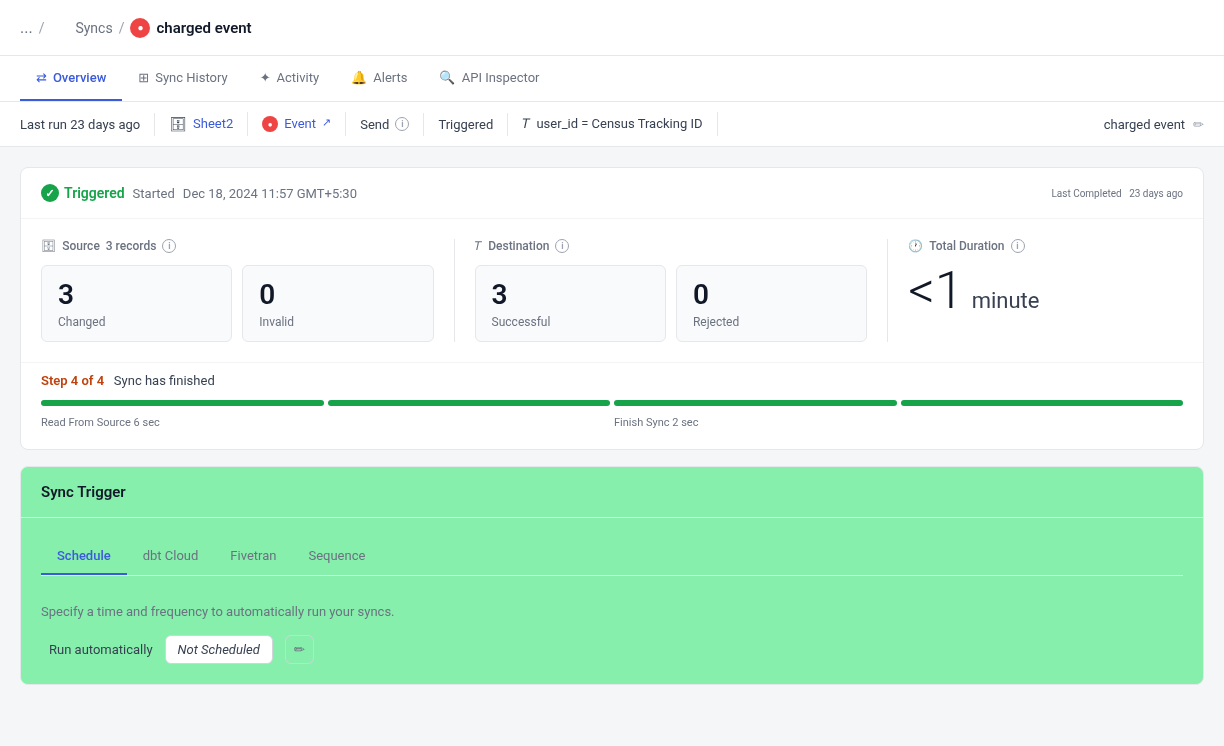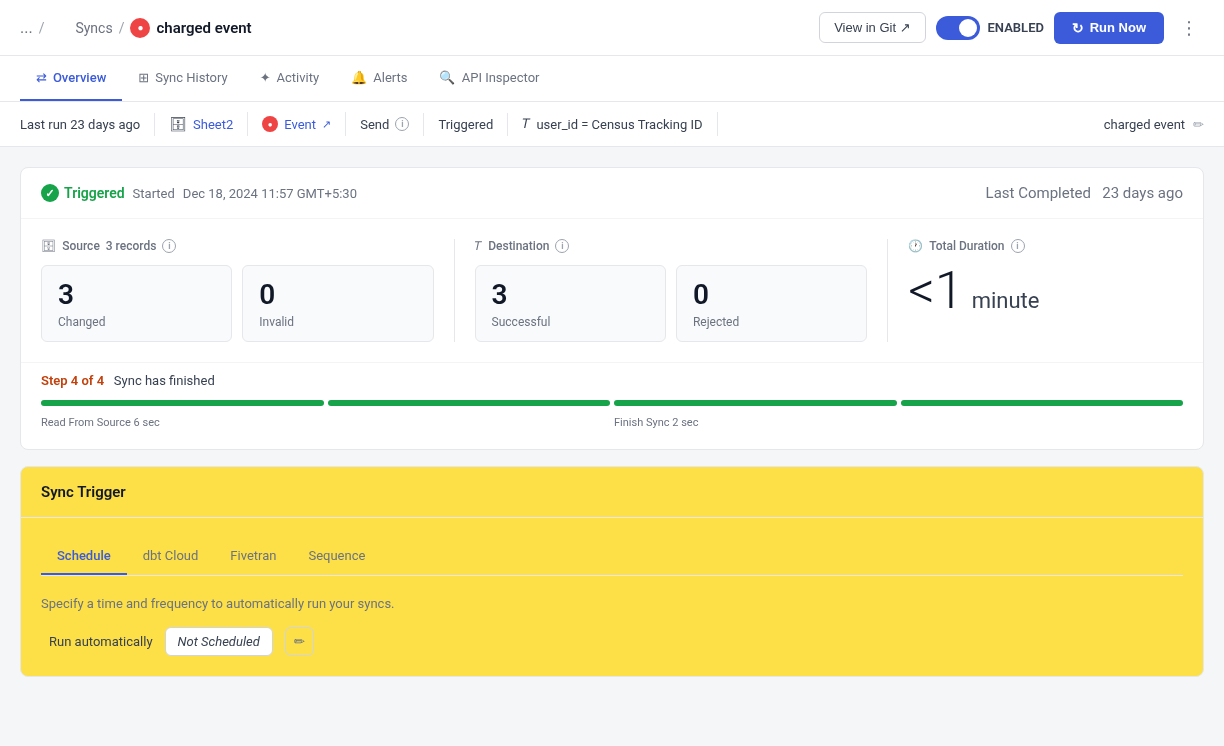--- a/index.html
+++ b/index.html
@@ -27,38 +27,38 @@
 
     .btn-more { background: none; border: none; cursor: pointer; padding: 6px; color: #6b7280; font-size: 18px; }
 
     
     .nav-tabs { display: flex; align-items: center; background: #fff; border-bottom: 1px solid #e5e7eb; padding: 0 20px; }
     .nav-tab { display: flex; align-items: center; gap: 6px; padding: 14px 16px; font-size: 13px; color: #6b7280; cursor: pointer; border-bottom: 2px solid transparent; text-decoration: none; }
     .nav-tab.active { color: #3b5bdb; border-bottom-color: #3b5bdb; font-weight: 500; }
 
     
     .info-bar { display: flex; align-items: center; background: #fff; padding: 10px 20px; border-bottom: 1px solid #e5e7eb; gap: 0; }
-    .info-item { display: flex; align-items: center; gap: 6px; padding: 4px 14px; font-size: 13px; color: #374151; border-right: 1px solid #e5e7eb; }
+    .info-item { display: flex; align-items: flex-start; gap: 6px; padding: 4px 14px; font-size: 13px; color: #374151; border-right: 1px solid #e5e7eb; }
     .info-item:first-child { padding-left: 0; }
     .info-item:last-child { border-right: none; }
     .info-link { color: #3b5bdb; text-decoration: none; }
     .info-item-last { margin-left: auto; display: flex; align-items: center; gap: 8px; font-size: 13px; color: #374151; }
     .edit-icon { cursor: pointer; color: #9ca3af; }
 
     
     .main { padding: 20px; }
 
     
     .card { background: #fff; border: 1px solid #e5e7eb; border-radius: 8px; margin-bottom: 16px; }
     .card-header { display: flex; align-items: center; justify-content: space-between; padding: 16px 20px; border-bottom: 1px solid #f3f4f6; }
     .completed-left { display: flex; align-items: center; gap: 8px; font-size: 14px; }
     .completed-badge { display: flex; align-items: center; gap: 5px; color: #16a34a; font-weight: 600; }
     .check-circle { width: 18px; height: 18px; border-radius: 50%; background: #16a34a; color: white; display: flex; align-items: center; justify-content: center; font-size: 11px; }
     .completed-meta { color: #6b7280; font-size: 13px; }
-    .completed-right { color: #6b7280; font-size: 15px; }
+    .completed-right { color: #6b7280; font-size: 10px; }
 
     
     .stats-section { padding: 20px; }
     .stats-row { display: flex; gap: 0; }
     .stats-group { flex: 1; padding: 0 20px 0 0; }
     .stats-group + .stats-group { border-left: 1px solid #e5e7eb; padding-left: 20px; }
     .stats-group-title { display: flex; align-items: center; gap: 6px; font-size: 12px; color: #6b7280; font-weight: 500; margin-bottom: 12px; }
     .stats-numbers { display: flex; gap: 0; }
     .stat-box { flex: 1; background: #f9fafb; border: 1px solid #e5e7eb; border-radius: 6px; padding: 12px 16px; margin-right: 10px; }
     .stat-box:last-child { margin-right: 0; }
@@ -75,26 +75,26 @@
     .step-title { font-size: 13px; margin-bottom: 12px; }
     .step-title-step { color: #c2410c; font-weight: 600; }
     .step-title-msg { color: #374151; margin-top: 44px; }
     .progress-bars { display: flex; gap: 4px; margin-bottom: 10px; }
     .progress-bar-wrap { flex: 1; }
     .progress-bar { height: 6px; background: #16a34a; border-radius: 3px; width: 100%; }
     .step-labels { display: flex; gap: 4px; }
     .step-label { flex: 1; font-size: 11px; color: #6b7280; }
 
     
-    .trigger-card { background: #fde047; border: 1px solid #e5e7eb; border-radius: 8px; }
+    .trigger-card { background: #86efac; border: 1px solid #e5e7eb; border-radius: 8px; }
     .trigger-header { padding: 16px 20px; font-size: 15px; font-weight: 600; color: #111827; border-bottom: 1px solid #e5e7eb; }
     .trigger-body { padding: 20px; }
 
     
-    .sub-tabs { display: flex; border-bottom: 1px solid #e5e7eb; margin-bottom: 20px; }
+    .sub-tabs { display: flex; border-bottom: 1px solid #e5e7eb; margin-bottom: 28px; }
     .sub-tab { padding: 10px 16px; font-size: 13px; color: #6b7280; cursor: pointer; border-bottom: 2px solid transparent; }
     .sub-tab.active { color: #3b5bdb; border-bottom-color: #3b5bdb; font-weight: 500; }
 
     .trigger-desc { font-size: 13px; color: #6b7280; margin-bottom: 16px; }
     .run-auto-row { display: flex; align-items: center; gap: 12px; margin-left: 8px; }
     .run-auto-label { font-size: 13px; color: #374151; }
     .not-scheduled-badge { background: #fff; border: 1px solid #d1d5db; border-radius: 6px; padding: 6px 12px; font-size: 13px; color: #374151; display: flex; align-items: center; gap: 6px; font-style: italic; }
     .edit-schedule-btn { background: none; border: 1px solid #d1d5db; border-radius: 6px; padding: 6px 8px; cursor: pointer; color: #6b7280; display: flex; align-items: center; }
 
     
@@ -110,36 +110,20 @@
 <body>
 
 <div class="topbar">
   <div class="topbar-left">
     <span class="topbar-ellipsis">...</span>
     <span class="topbar-sep">/</span>
     <a class="topbar-syncs" href="#">Syncs</a>
     <span class="topbar-sep2">/</span>
     <span class="topbar-icon-red">●</span>
     <span class="topbar-title">charged event</span>
-  </div>
-  <div class="topbar-right">
-    <button class="btn-view-git">
-      <span>View in Git ↗</span>
-    </button>
-    <div class="toggle-wrap">
-      <div class="toggle-switch">
-        <div class="toggle-knob"></div>
-      </div>
-      <span class="toggle-label">ENABLED</span>
-    </div>
-    <button class="btn-run-now">
-      <span style="font-size:14px;">↻</span>
-      <span>Run Now</span>
-    </button>
-    <button class="btn-more">⋮</button>
   </div>
 </div>
 
 <div class="nav-tabs">
   <a class="nav-tab active" href="#">
     <span>⇄</span>
     <span>Overview</span>
   </a>
   <a class="nav-tab" href="#">
     <span>⊞</span>

